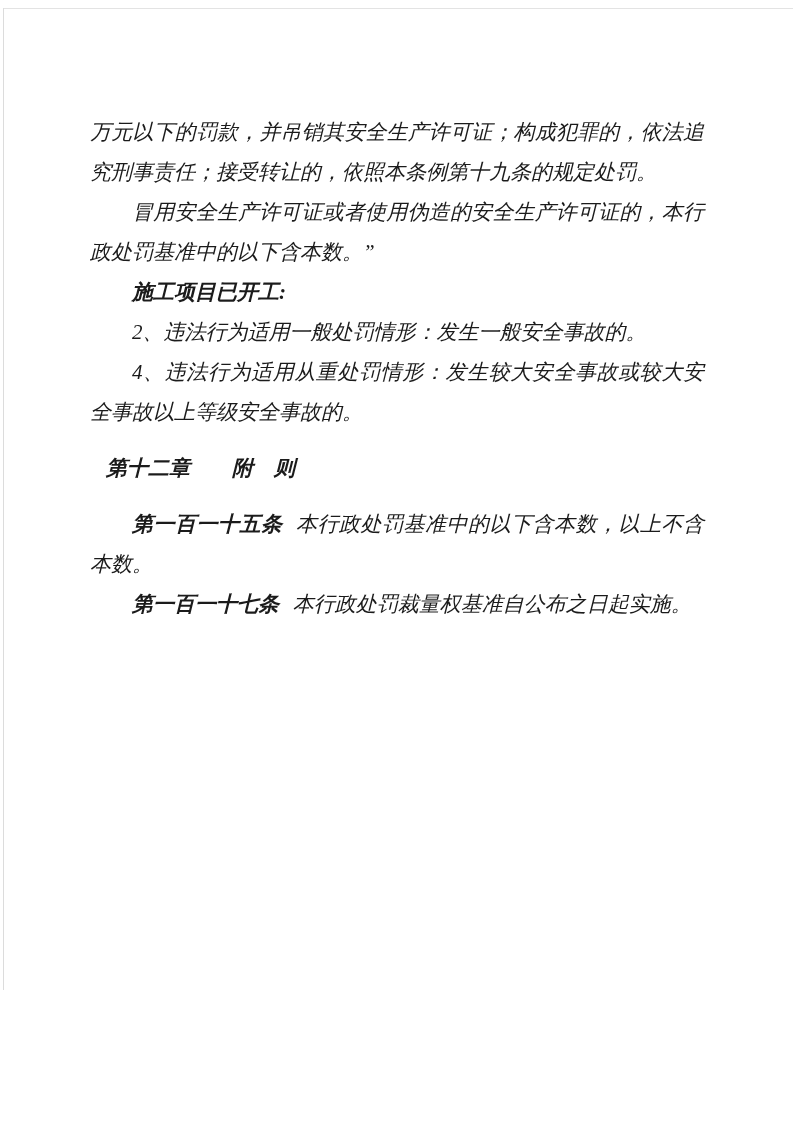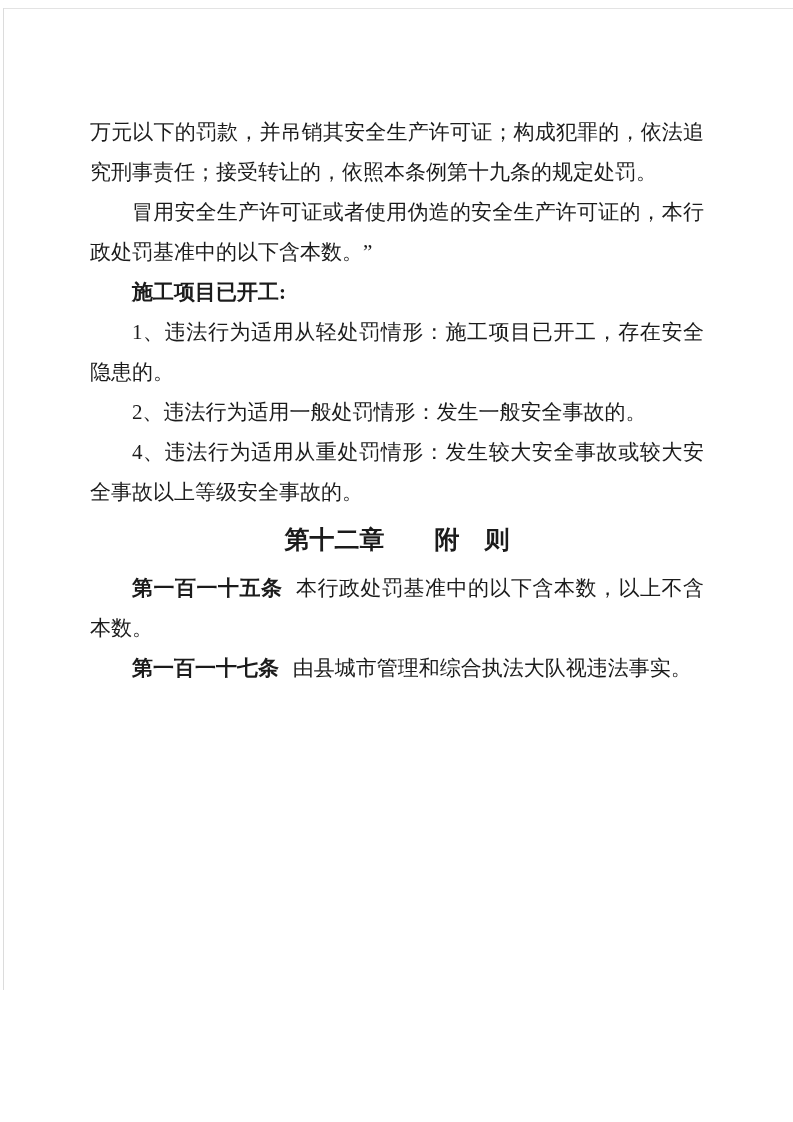--- a/index.html
+++ b/index.html
@@ -8,20 +8,21 @@
     background: #ffffff;
   }
   .page {
     position: relative;
     width: 793px;
     height: 990px;
     background: #ffffff;
     overflow: hidden;
     font-family: "Liberation Serif", "DejaVu Serif", serif;
     color: #1b1b1b;
+    font-style: italic;
   }
   
   .edge-top {
     position: absolute;
     left: 4px;
     top: 8px;
     width: 789px;
     height: 1px;
     background: #e3e3e3;
   }
@@ -46,25 +47,25 @@
     margin: 0;
     text-indent: 2em;
   }
   .para.no-indent {
     text-indent: 0;
   }
   .para.bold {
     font-weight: bold;
   }
   .chapter {
-    margin: 8px;
-    font-size: 25px;
+    margin: 16px;
+    font-size: 21px;
     line-height: 40px;
     font-weight: bold;
-    text-align: center;
+    text-align: left;
     text-indent: 0;
   }
   .art-no {
     font-weight: bold;
     margin-right: 0.65em;
   }
   .footer {
     position: absolute;
     left: 0;
     top: 1029px;
@@ -82,34 +83,33 @@
   <div class="edge-top"></div>
   <div class="edge-left"></div>
 
   <div class="content">
     <p class="para no-indent">万元以下的罚款，并吊销其安全生产许可证；构成犯罪的，依法追究刑事责任；接受转让的，依照本条例第十九条的规定处罚。</p>
 
     <p class="para">冒用安全生产许可证或者使用伪造的安全生产许可证的，本行政处罚基准中的以下含本数。”</p>
 
     <p class="para bold">施工项目已开工:</p>
 
-    <p class="para">1、违法行为适用从轻处罚情形：施工项目已开工，存在安全隐患的。</p>
 
     <p class="para">2、违法行为适用一般处罚情形：发生一般安全事故的。</p>
 
     <p class="para">4、违法行为适用从重处罚情形：发生较大安全事故或较大安全事故以上等级安全事故的。</p>
 
     <h2 class="chapter">第十二章　　附　则</h2>
 
     <p class="para">
       <span class="art-no">第一百一十五条</span><span>本行政处罚基准中的以下含本数，以上不含本数。</span>
     </p>
 
 
 
     <p class="para">
-      <span class="art-no">第一百一十七条</span><span>由县城市管理和综合执法大队视违法事实。</span>
+      <span class="art-no">第一百一十七条</span><span>本行政处罚裁量权基准自公布之日起实施。</span>
     </p>
 
   </div>
 
   <div class="footer">97</div>
 </div>
 
 </body></html>

